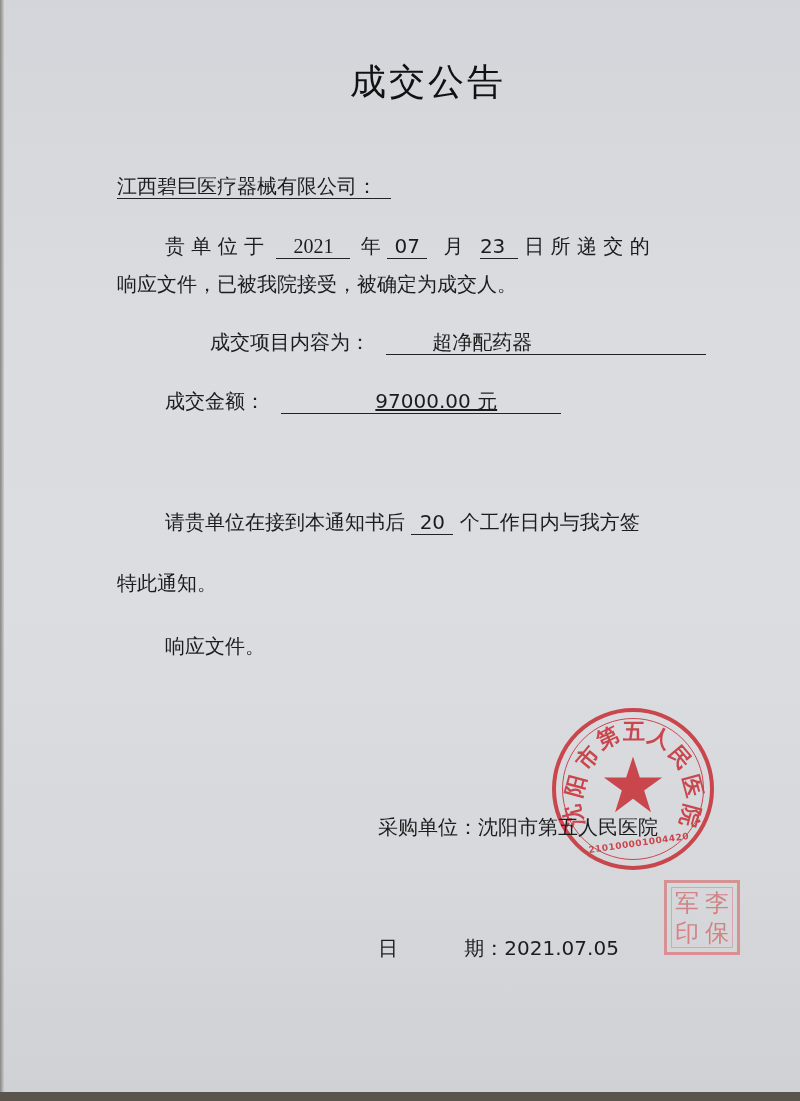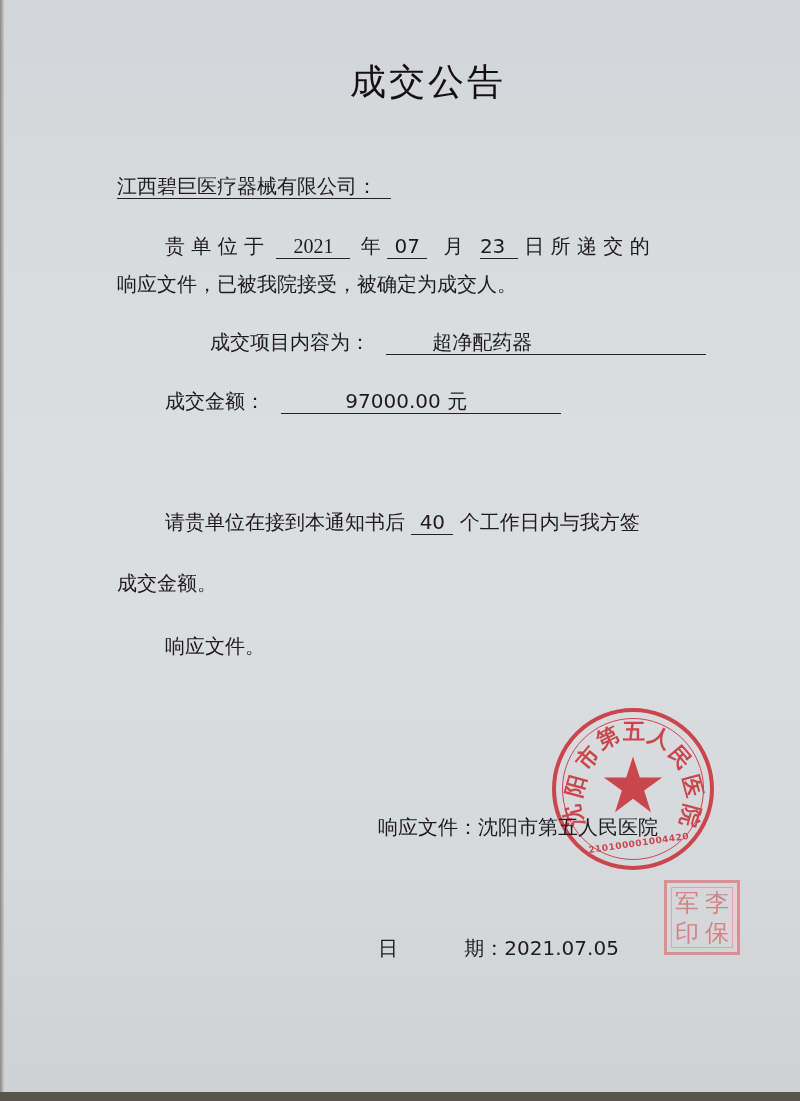--- a/index.html
+++ b/index.html
@@ -83,31 +83,31 @@
   <div class="t" style="left:165px; top:330px;margin-left:45px;">
     <span>成交项目内容为：</span>
     <span class="u" style="width:320px; margin-left:10px; text-align:left; padding-left:0;">
       <span style="margin-left:46px;">超净配药器</span>
     </span>
   </div>
 
   <div class="t" style="left:165px; top:389px;">
     <span>成交金额：</span>
     <span class="u" style="width:280px; margin-left:10px; text-align:left;">
-      <span style="margin-left:64px;">97000.00 元</span>
+      <span style="margin-left:94px;text-decoration:underline;">97000.00 元</span>
     </span>
   </div>
 
   <div class="t" style="left:165px; top:510px;">
     <span>请贵单位在接到本通知书后</span>
-    <span class="u" style="width:42px;">40</span>
+    <span class="u" style="width:42px;">20</span>
     <span>个工作日内与我方签</span>
   </div>
 
-  <div class="t" style="left:117px; top:571px;">成交金额。</div>
+  <div class="t" style="left:117px; top:571px;">特此通知。</div>
 
   <div class="t" style="left:165px; top:634px;">响应文件。</div>
 
   <div class="stamp">
     <div class="stamp-inner"></div>
     <svg class="stamp-star" viewBox="0 0 100 100">
       <polygon points="50,4 61,38 97,38 68,59 79,94 50,72 21,94 32,59 3,38 39,38" fill="#c8323a"></polygon>
     </svg>
     <span class="stamp-char" style="left:6px; top:92px; transform:rotate(-105deg);">沈</span>
     <span class="stamp-char" style="left:8px; top:62px; transform:rotate(-75deg);">阳</span>
@@ -115,21 +115,21 @@
     <span class="stamp-char" style="left:40px; top:14px; transform:rotate(-25deg);">第</span>
     <span class="stamp-char" style="left:66px; top:8px;">五</span>
     <span class="stamp-char" style="left:92px; top:14px; transform:rotate(25deg);">人</span>
     <span class="stamp-char" style="left:112px; top:34px; transform:rotate(50deg);">民</span>
     <span class="stamp-char" style="left:124px; top:62px; transform:rotate(75deg);">医</span>
     <span class="stamp-char" style="left:122px; top:92px; transform:rotate(105deg);">院</span>
     <span class="stamp-num" style="left:32px; top:126px; transform:rotate(-8deg);">210100001004420</span>
   </div>
 
   <div class="t" style="left:378px; top:815px;">
-    <span>响应文件：</span><span>沈阳市第五人民医院</span>
+    <span>采购单位：</span><span>沈阳市第五人民医院</span>
   </div>
 
 
   <div class="seal">
     <div class="seal-grid">
       <span>军</span>
       <span>李</span>
       <span>印</span>
       <span>保</span>
     </div>

